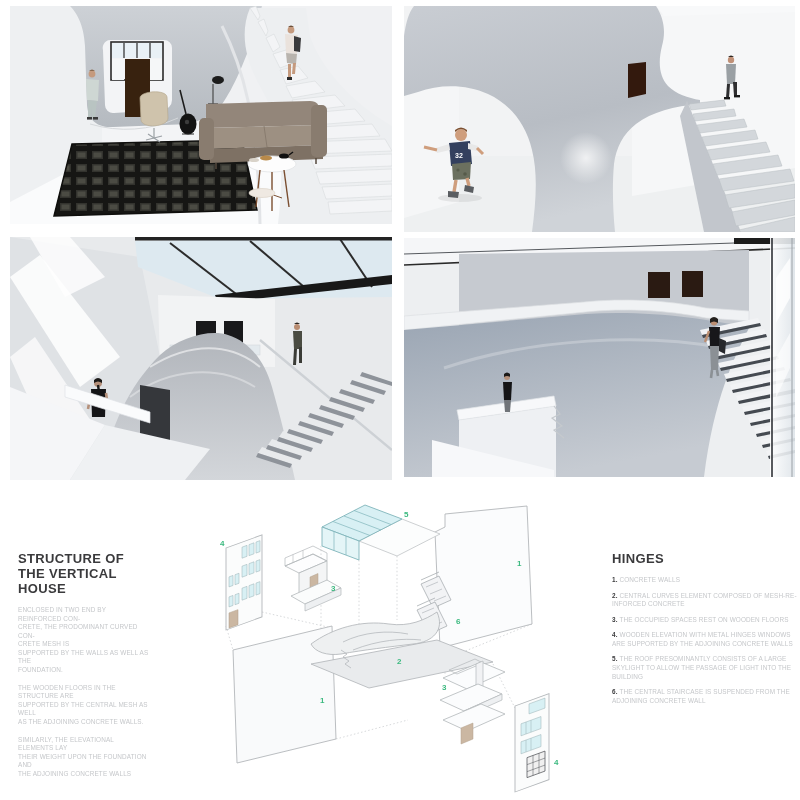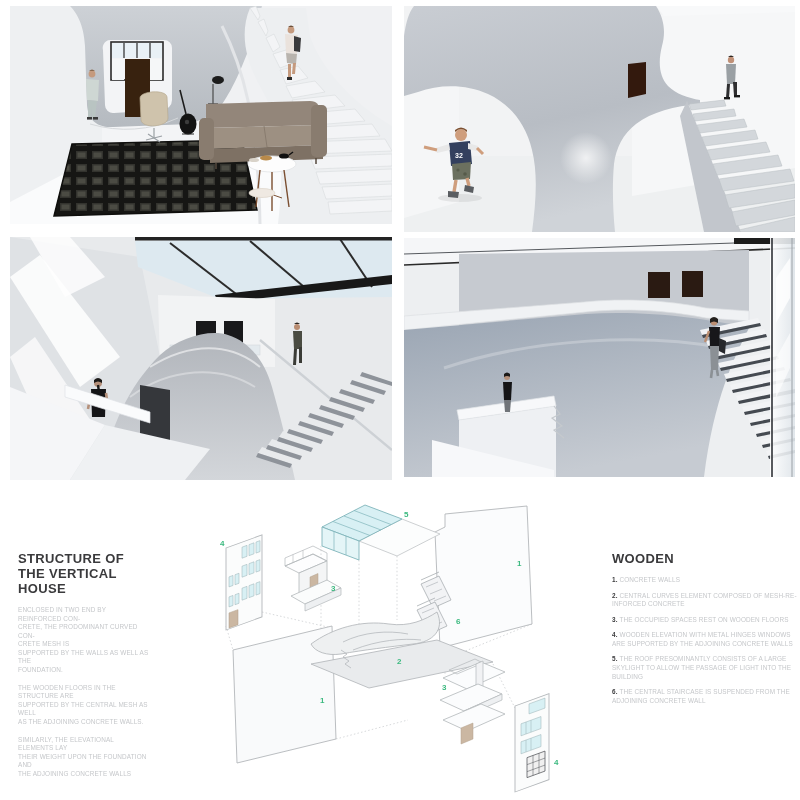--- a/index.html
+++ b/index.html
@@ -541,21 +541,21 @@
 FOUNDATION.</p>
     <p class="tb-para">THE WOODEN FLOORS IN THE STRUCTURE ARE
 SUPPORTED BY THE CENTRAL MESH AS WELL
 AS THE ADJOINING CONCRETE WALLS.</p>
     <p class="tb-para">SIMILARLY, THE ELEVATIONAL ELEMENTS LAY
 THEIR WEIGHT UPON THE FOUNDATION AND
 THE ADJOINING CONCRETE WALLS</p>
   </section>
 
   <section class="textblock" id="legend">
-    <h2 class="tb-title">WOODEN</h2>
+    <h2 class="tb-title">HINGES</h2>
     <div class="legend-item">
       <span class="li-num">1.</span><span class="li-text">CONCRETE WALLS</span>
     </div>
     <div class="legend-item">
       <span class="li-num">2.</span><span class="li-text">CENTRAL CURVES ELEMENT COMPOSED OF MESH-RE-
 INFORCED CONCRETE</span>
     </div>
     <div class="legend-item">
       <span class="li-num">3.</span><span class="li-text">THE OCCUPIED SPACES REST ON WOODEN FLOORS</span>
     </div>

